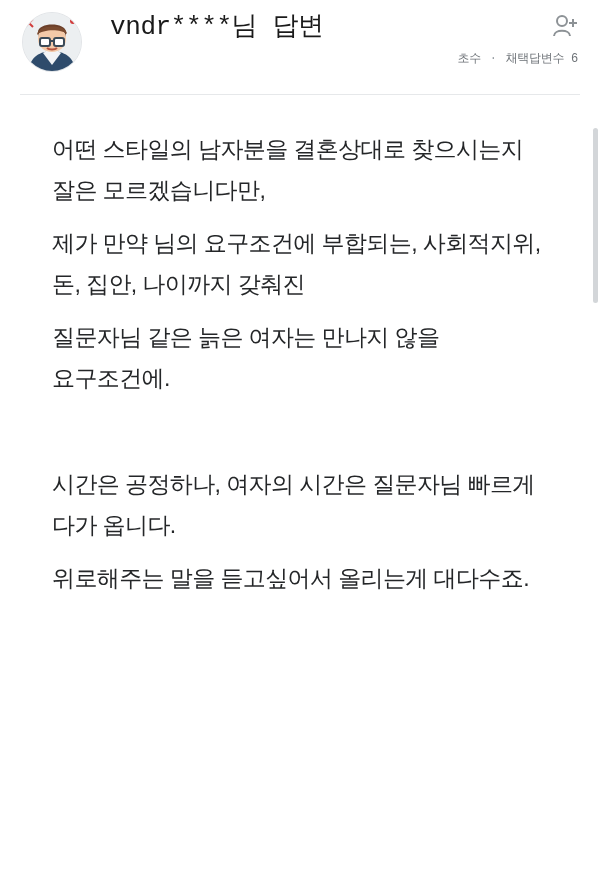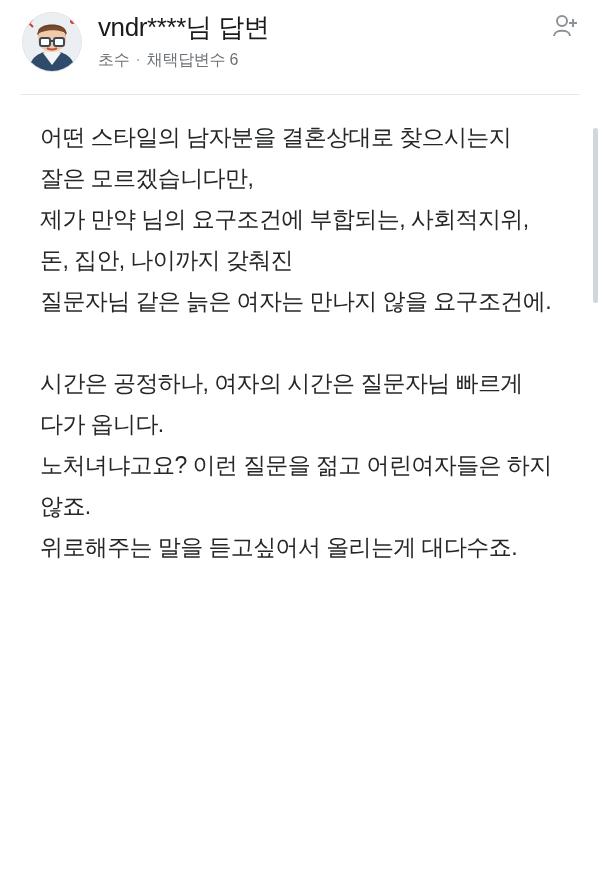--- a/index.html
+++ b/index.html
@@ -35,39 +35,41 @@
     border-radius: 50%;
     background: #eef0f2;
     border: 1px solid #e2e5e8;
     flex: 0 0 58px;
     position: relative;
     overflow: hidden;
     margin-top: 2px;
   }
   .avatar svg { display: block; }
   .header-text {
-    margin-left: 16px;
+    margin-left: 28px;
     padding-top: 2px;
     flex: 1 1 auto;
     min-width: 0;
+    font-family: Liberation Mono, monospace;
   }
   .author-name {
     font-size: 26px;
     color: #1a1a1a;
     line-height: 30px;
     letter-spacing: -0.4px;
     white-space: nowrap;
   }
   .author-meta {
     margin-top: 7px;
-    font-size: 16px;
+    font-size: 12px;
     color: #6d7277;
     line-height: 21px;
     letter-spacing: -0.3px;
     white-space: nowrap;
+    text-align: right;
   }
   .meta-sep {
     color: #9aa0a6;
     padding: 0 2px;
   }
   .meta-count {
     color: #6d7277;
   }
   .follow-btn {
     position: absolute;
@@ -87,21 +89,21 @@
   
   .answer-body {
     padding: 22px 40px 0 40px;
     font-size: 23px;
     line-height: 41px;
     color: #242628;
     letter-spacing: -0.6px;
     word-break: keep-all;
   }
   .answer-body p {
-    margin: 0;
+    margin: 12px;
   }
   .para-gap {
     height: 41px;
   }
   
   .scrollbar-track {
     position: absolute;
     right: 2px;
     top: 120px;
     width: 5px;
@@ -162,20 +164,19 @@
   </div>
 
   <div class="divider"></div>
 
   <div class="answer-body">
     <p>어떤 스타일의 남자분을 결혼상대로 찾으시는지 잘은 모르겠습니다만,</p>
     <p>제가 만약 님의 요구조건에 부합되는, 사회적지위, 돈, 집안, 나이까지 갖춰진</p>
     <p>질문자님 같은 늙은 여자는 만나지 않을 요구조건에.</p>
     <div class="para-gap"></div>
     <p>시간은 공정하나, 여자의 시간은 질문자님 빠르게 다가 옵니다.</p>
-    <p>노처녀냐고요? 이런 질문을 젊고 어린여자들은 하지 않죠.</p>
     <p>위로해주는 말을 듣고싶어서 올리는게 대다수죠.</p>
   </div>
 
   <div class="scrollbar-track"></div>
   <div class="scrollbar-thumb"></div>
 
 </div>
 
 </body></html>

